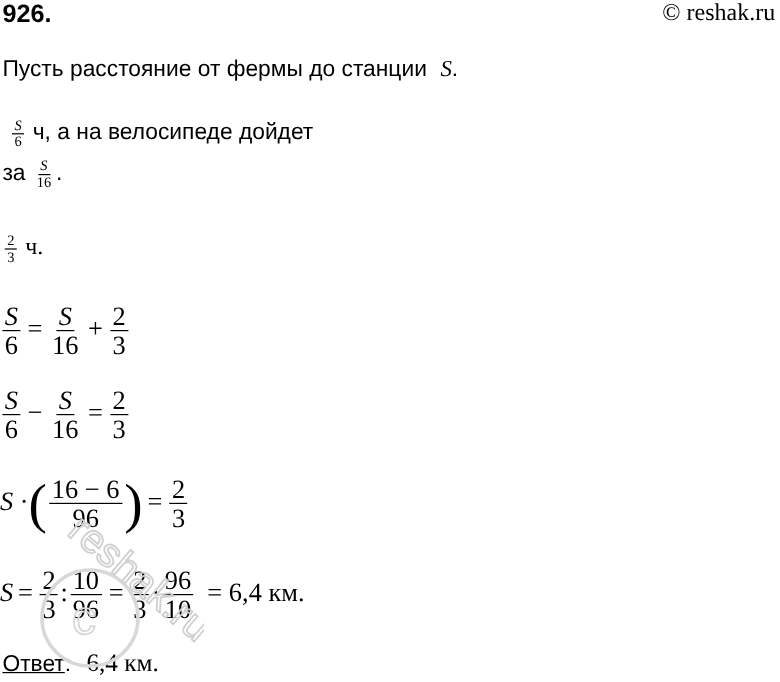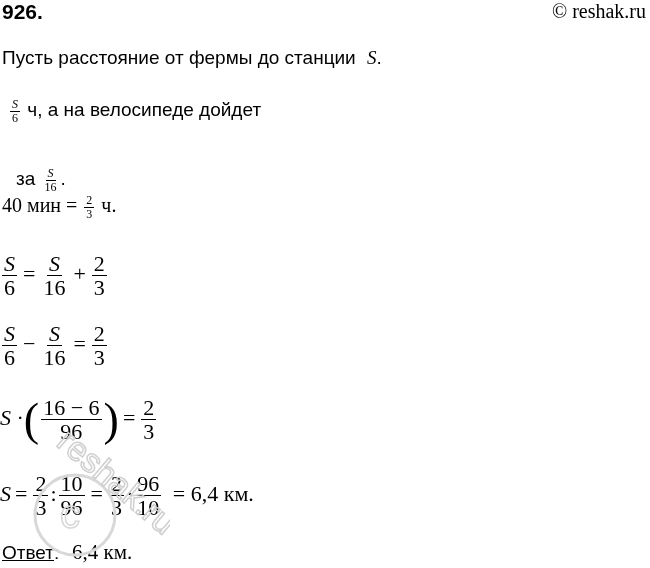--- a/index.html
+++ b/index.html
@@ -34,30 +34,29 @@
   <span>Пусть расстояние от фермы до станции </span><span class="serif i" style="margin-left:6px;">S</span><span>.</span>
 </div>
 
 <div class="abs sans line" style="left:2px; top:98px;">
   <span class="frac small serif" style="margin-left:8px;">
     <span class="num i">S</span>
     <span class="den">6</span>
   </span><span> ч, а на велосипеде дойдет</span>
 </div>
 
-<div class="abs sans line" style="left:16px; top:132px;margin-top:35px;">
+<div class="abs sans line" style="left:2px; top:132px;">
   <span>за </span>
   <span class="frac small serif">
     <span class="num i">S</span>
     <span class="den">16</span>
   </span><span>.</span>
 </div>
 
 <div class="abs serif eq" style="left:2px; top:194px; font-size:20px;">
-  <span>40 мин =</span>
   <span class="frac small">
     <span class="num">2</span>
     <span class="den">3</span>
   </span>
   <span>ч.</span>
 </div>
 
 <div class="abs serif eq" style="left:0px; top:252px;">
   <span class="frac big">
       <span class="num i">S</span>

